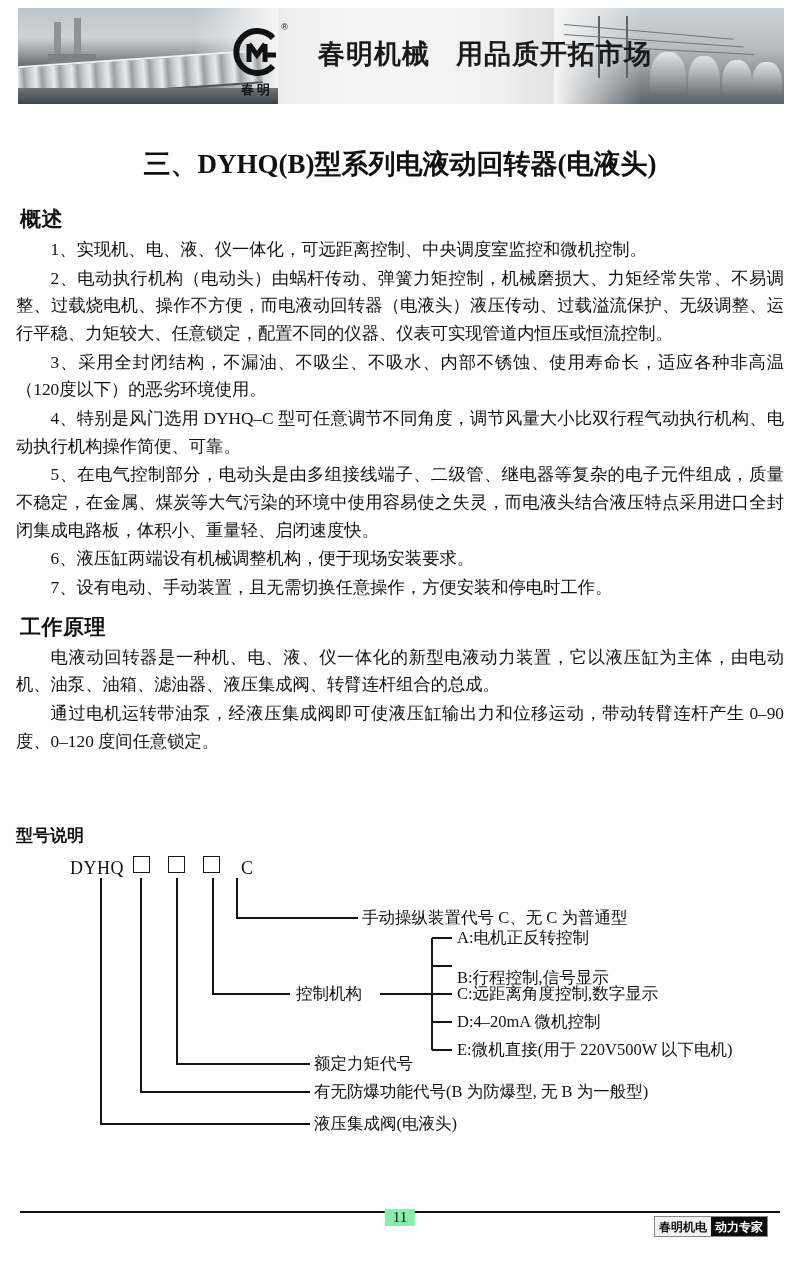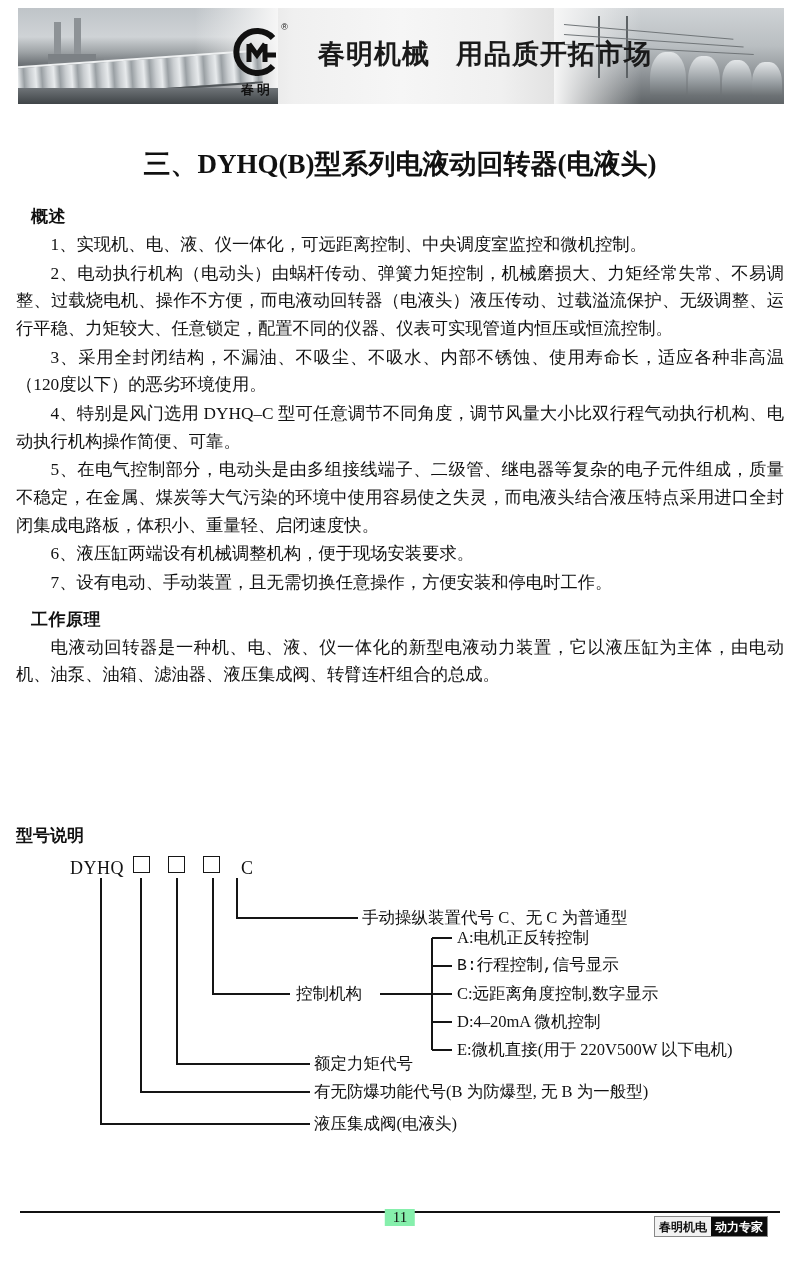--- a/index.html
+++ b/index.html
@@ -138,22 +138,22 @@
   
   .content {
     position: absolute;
     left: 16px;
     top: 205px;
     width: 768px;
   }
   .sec-head {
     font-family: "Liberation Sans", sans-serif;
     font-weight: bold;
-    font-size: 17px;
-    margin: 0 0 3px 15px;
+    font-size: 21px;
+    margin: 0 0 3px 4px;
     letter-spacing: 0.5px;
   }
   .sec-head.wp { margin-top: 11px; }
   p.para {
     margin: 0 0 1px 0;
     font-size: 17.3px;
     line-height: 1.60;
     text-align: justify;
     text-justify: inter-ideograph;
     text-indent: 2em;
@@ -306,20 +306,21 @@
   <p class="para">1、实现机、电、液、仪一体化，可远距离控制、中央调度室监控和微机控制。</p>
   <p class="para">2、电动执行机构（电动头）由蜗杆传动、弹簧力矩控制，机械磨损大、力矩经常失常、不易调整、过载烧电机、操作不方便，而电液动回转器（电液头）液压传动、过载溢流保护、无级调整、运行平稳、力矩较大、任意锁定，配置不同的仪器、仪表可实现管道内恒压或恒流控制。</p>
   <p class="para">3、采用全封闭结构，不漏油、不吸尘、不吸水、内部不锈蚀、使用寿命长，适应各种非高温（120度以下）的恶劣环境使用。</p>
   <p class="para">4、特别是风门选用 DYHQ–C 型可任意调节不同角度，调节风量大小比双行程气动执行机构、电动执行机构操作简便、可靠。</p>
   <p class="para">5、在电气控制部分，电动头是由多组接线端子、二级管、继电器等复杂的电子元件组成，质量不稳定，在金属、煤炭等大气污染的环境中使用容易使之失灵，而电液头结合液压特点采用进口全封闭集成电路板，体积小、重量轻、启闭速度快。</p>
   <p class="para">6、液压缸两端设有机械调整机构，便于现场安装要求。</p>
   <p class="para">7、设有电动、手动装置，且无需切换任意操作，方便安装和停电时工作。</p>
 
   <h2 class="sec-head wp">工作原理</h2>
   <p class="para">电液动回转器是一种机、电、液、仪一体化的新型电液动力装置，它以液压缸为主体，由电动机、油泵、油箱、滤油器、液压集成阀、转臂连杆组合的总成。</p>
+  <p class="para">通过电机运转带油泵，经液压集成阀即可使液压缸输出力和位移运动，带动转臂连杆产生 0–90 度、0–120 度间任意锁定。</p>
 </div>
 
 <div class="model-head">型号说明</div>
 
 <div class="diagram">
 
   <div class="code-row">
     <span>DYHQ</span><span class="sq"></span><span class="sq"></span><span class="sq"></span><span class="cletter">C</span>
   </div>
 
@@ -348,21 +349,21 @@
     </g>
   </svg>
 
   <div class="lbl" style="left:362px; top:54px;">手动操纵装置代号 C、无 C 为普通型</div>
   <div class="lbl" style="left:296px; top:130px;">控制机构</div>
   <div class="lbl" style="left:314px; top:200px;">额定力矩代号</div>
   <div class="lbl" style="left:314px; top:228px;text-align:center;">有无防爆功能代号(B 为防爆型, 无 B 为一般型)</div>
   <div class="lbl" style="left:314px; top:260px;">液压集成阀(电液头)</div>
 
   <div class="lbl" style="left:457px; top:74px;">A:电机正反转控制</div>
-  <div class="lbl" style="left:457px; top:102px;font-family:Liberation Mono, monospace;">B:行程控制,信号显示</div>
+  <div class="lbl" style="left:457px; top:114px;">B:行程控制,信号显示</div>
   <div class="lbl" style="left:457px; top:130px;">C:远距离角度控制,数字显示</div>
   <div class="lbl" style="left:457px; top:158px;">D:4–20mA 微机控制</div>
   <div class="lbl" style="left:457px; top:186px;">E:微机直接(用于 220V500W 以下电机)</div>
 </div>
 
 <div class="footer">
   <div class="footer-rule"></div>
   <div class="footer-pageno">11</div>
   <div class="foot-badge">
     <div class="b1">春明机电</div>

